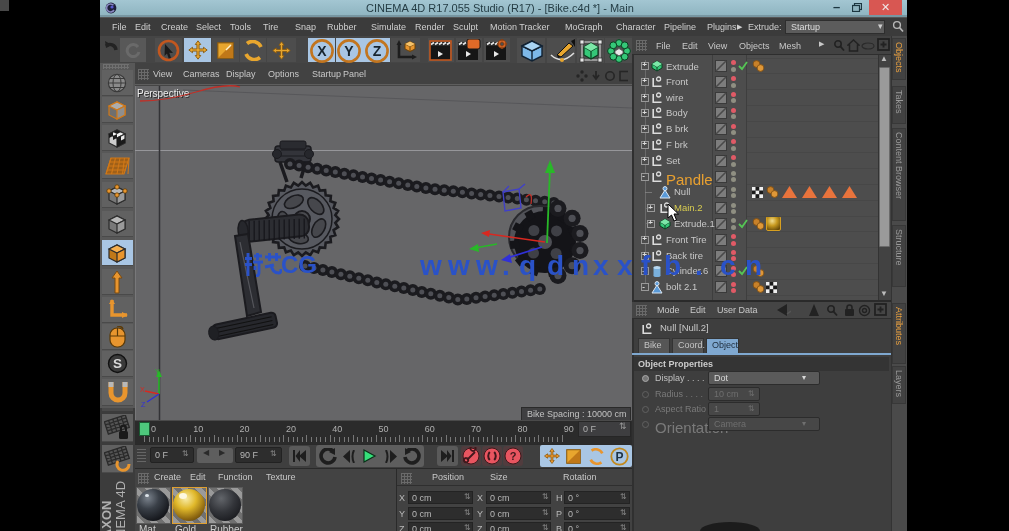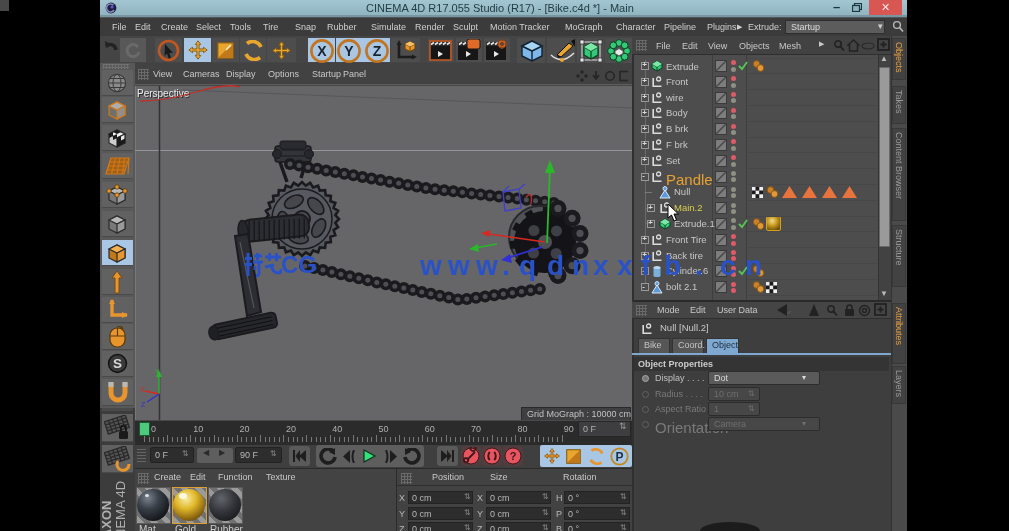--- a/index.html
+++ b/index.html
@@ -524,21 +524,21 @@
       <line x1="24" y1="308" x2="10" y2="305" stroke="#d82820" stroke-width="1.4"></line>
       <text x="5" y="306" font-size="7" fill="#d82820" font-family="Liberation Sans">X</text>
       <line x1="24" y1="308" x2="12" y2="316" stroke="#3030d8" stroke-width="1.4"></line>
       <text x="6" y="321" font-size="7" fill="#3030d8" font-family="Liberation Sans">Z</text>
 </svg>
 <div class="t" style="left:37px;top:88px;font-size:10px;color:#ececec;text-shadow:1px 1px 0 #2a2a2a;">Perspective</div>
 <svg class="abs" style="left:36px;top:84px" width="105" height="20" viewBox="0 0 105 20">
       <path d="M4 17 Q30 17 60 8 T104 3" fill="none" stroke="#c03028" stroke-width="1.3"></path>
     </svg>
 <div class="abs" style="left:421px;top:407px;width:110px;height:14px;background:#3f3f41;border:1px solid #2a2a2a;"></div>
-<div class="t" style="left:427px;top:409px;font-size:9px;color:#c2c2c2;">Grid MoGraph : 10000 cm</div>
+<div class="t" style="left:427px;top:409px;font-size:9px;color:#c2c2c2;">Bike Spacing : 10000 cm</div>
 <div class="abs" style="left:35px;top:420px;width:497px;height:24px;background:#2b2b2b;border-top:1px solid #4a4a4a;"></div>
 <div class="t" style="left:51.0px;top:424px;font-size:9px;color:#b0b0b0;">0</div>
 <div class="t" style="left:93.3px;top:424px;font-size:9px;color:#b0b0b0;">10</div>
 <div class="t" style="left:139.6px;top:424px;font-size:9px;color:#b0b0b0;">20</div>
 <div class="t" style="left:185.89999999999998px;top:424px;font-size:9px;color:#b0b0b0;">20</div>
 <div class="t" style="left:232.2px;top:424px;font-size:9px;color:#b0b0b0;">40</div>
 <div class="t" style="left:278.5px;top:424px;font-size:9px;color:#b0b0b0;">50</div>
 <div class="t" style="left:324.79999999999995px;top:424px;font-size:9px;color:#b0b0b0;">60</div>
 <div class="t" style="left:371.09999999999997px;top:424px;font-size:9px;color:#b0b0b0;">70</div>
 <div class="t" style="left:417.4px;top:424px;font-size:9px;color:#b0b0b0;">80</div>

